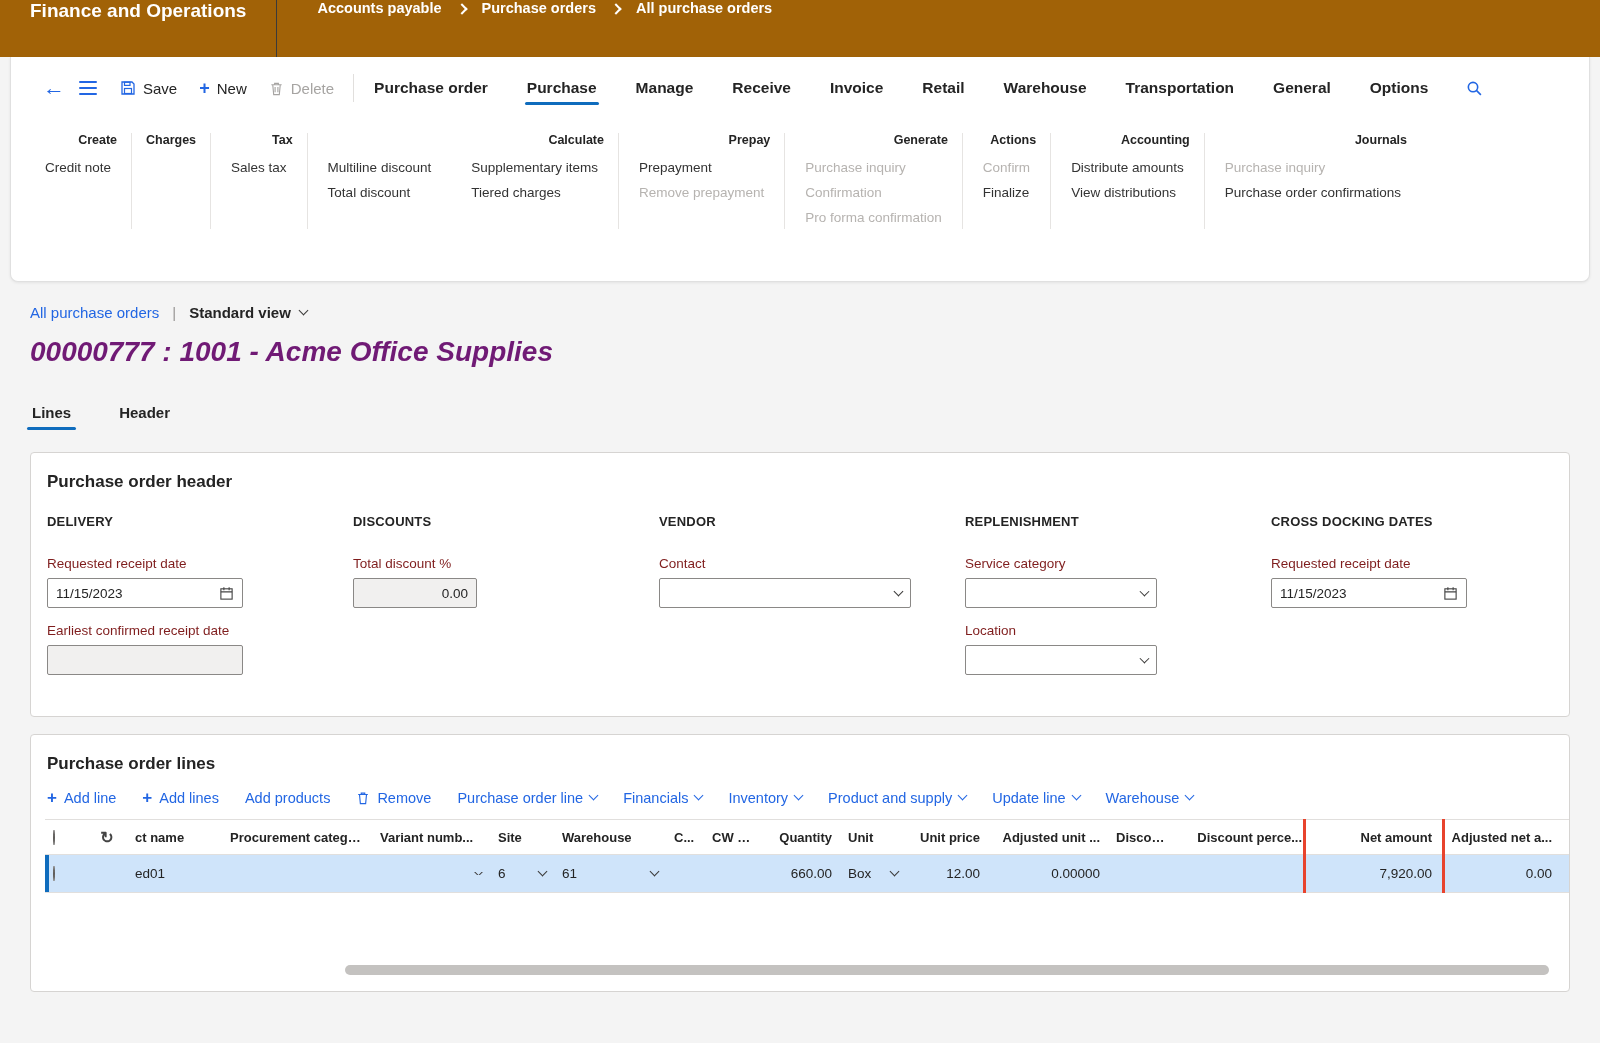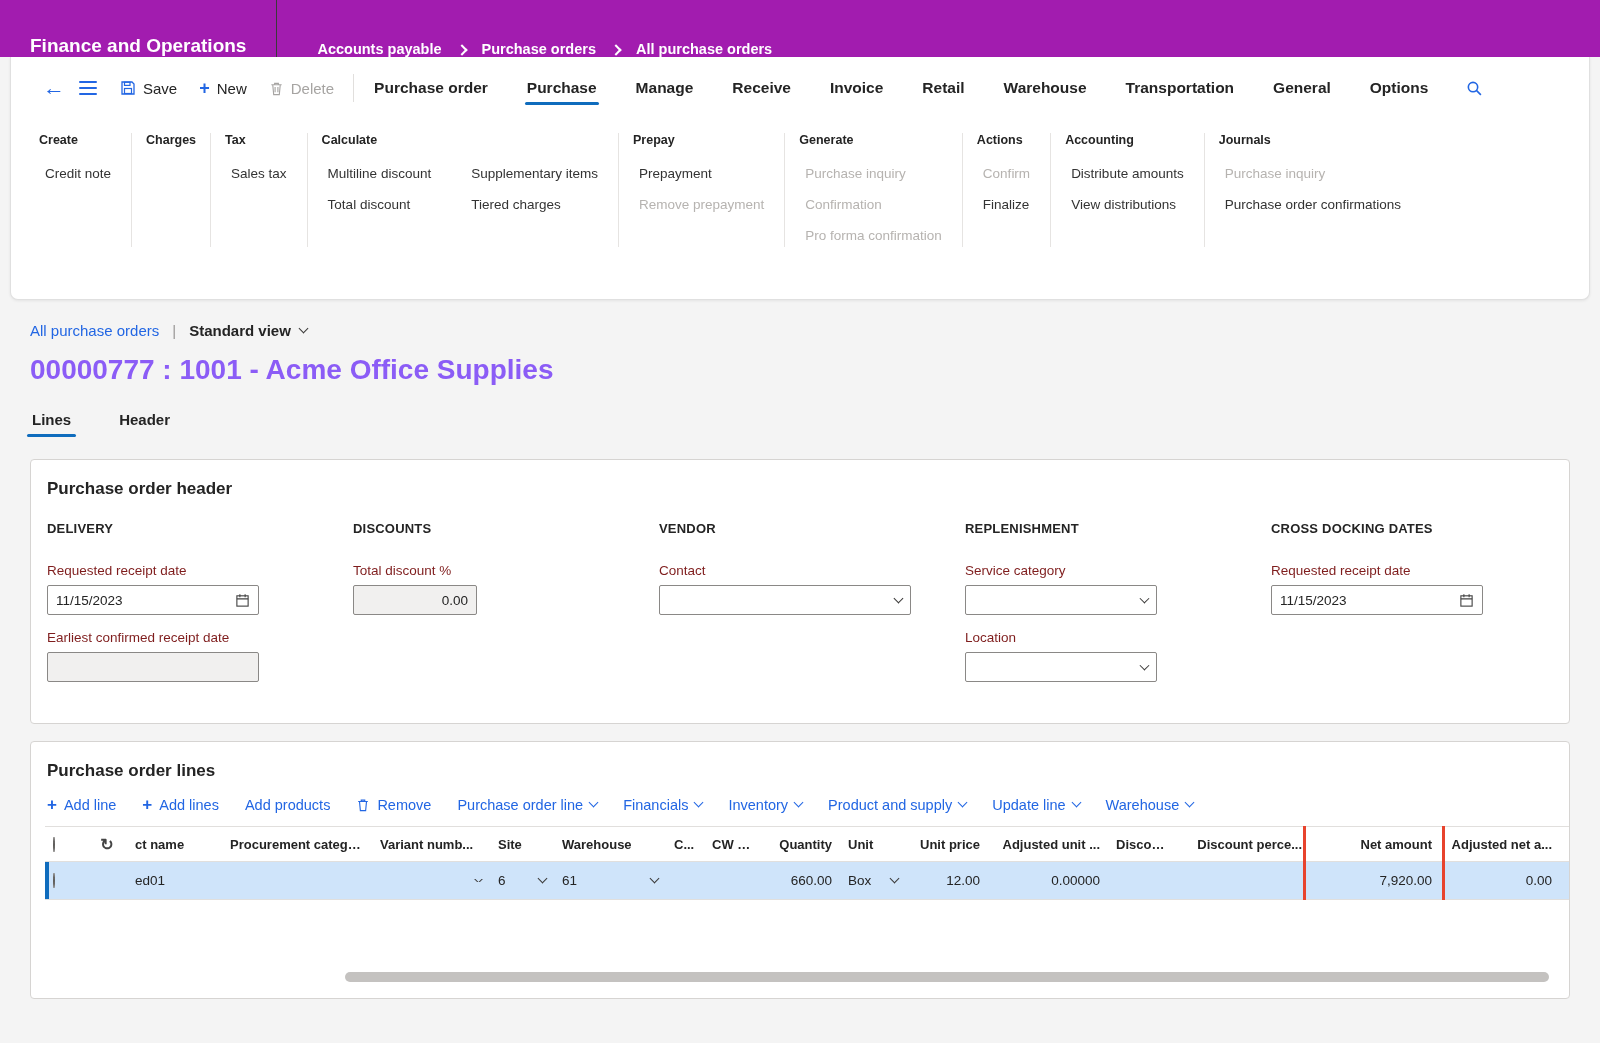--- a/index.html
+++ b/index.html
@@ -1,20 +1,20 @@
 <!DOCTYPE html>
 <html><head>
 <meta charset="utf-8">
 <style>
   * { margin:0; padding:0; box-sizing:border-box; }
   html,body { width:1600px; height:1043px; overflow:hidden; }
   body { font-family:"Liberation Sans", sans-serif; background:#f4f4f4; color:#242424; }
 
   
-  .topbar { height:57px; background:#a21caf; color:#fff; display:flex; align-items:flex-end; }
+  .topbar { height:57px; background:#a16207; color:#fff; display:flex; align-items:flex-start; }
   .app-title { font-size:19px; font-weight:bold; padding:0 30px; white-space:nowrap; }
   .top-divider { width:1px; height:57px; background:#3a3a3a; }
   .crumbs { display:flex; align-items:center; gap:16px; margin-left:40px; font-size:14.5px; font-weight:600; }
   .crumb { cursor:pointer; white-space:nowrap; }
   .chev-r { width:8px; height:8px; border-right:2.4px solid #fff; border-top:2.4px solid #fff; transform:rotate(45deg); margin-top:1px; }
 
   
   .action-pane { background:#fff; margin:0 10px; border:1px solid #e0e0e0; border-top:none;
                  border-radius:0 0 8px 8px; box-shadow:0 1px 3px rgba(0,0,0,.07); padding-bottom:52px; }
   .cmdbar { display:flex; align-items:center; height:62px; padding:0 22px; }
@@ -28,53 +28,53 @@
   .cmd-sep { width:1px; height:28px; background:#e1dfdd; margin:0 12px 0 8px; }
   .top-tabs { display:flex; align-items:center; gap:35px; font-size:15.5px; font-weight:600; margin-left:6px; }
   .top-tab { position:relative; padding:19px 2px; cursor:pointer; white-space:nowrap; }
   .top-tab.active::after { content:""; position:absolute; left:0; right:0; bottom:11px; height:3px; background:#0f6cbd; border-radius:2px; }
   .search-btn { margin-left:36px; color:#2266E3; cursor:pointer; display:flex; align-items:center; }
 
   
   .ribbon { display:flex; padding:14px 14px 0 14px; }
   .rgroup { border-right:1px solid #e6e4e2; padding-bottom:4px; }
   .rgroup:last-child { border-right:none; }
-  .rgroup-title { text-align:left; font-size:12.5px; font-weight:bold; color:#242424; margin-bottom:13px; white-space:nowrap; padding:0 14px; }
+  .rgroup-title { text-align:right; font-size:12.5px; font-weight:bold; color:#242424; margin-bottom:13px; white-space:nowrap; padding:0 14px; }
   .rcols { display:flex; }
   .rcol { display:flex; flex-direction:column; gap:10px; padding:0 20px; }
-  .ritem { font-size:13.5px; color:#333; white-space:nowrap; cursor:pointer;margin-top:6px; }
+  .ritem { font-size:13.5px; color:#333; white-space:nowrap; cursor:pointer; }
   .ritem.disabled { color:#b6b3b0; cursor:default; }
 
   
   .content { padding:22px 30px 0 30px; }
   .viewbar { display:flex; align-items:center; gap:13px; font-size:15px; }
   .blue-link { color:#2266E3; cursor:pointer; }
   .pipe { color:#9a9896; }
   .viewname { font-weight:600; display:flex; align-items:center; gap:9px; cursor:pointer; }
   .chev-d { width:7px; height:7px; border-right:1.7px solid #3b3a39; border-bottom:1.7px solid #3b3a39; transform:rotate(45deg); margin-top:-4px; }
   .chev-d.blue { border-color:#2266E3; }
-  .page-title { font-size:28px; font-weight:bold; margin:15px 0 25px 0; color:#8b5cf6; }
+  .page-title { font-size:28px; font-weight:bold; margin:15px 0 36px 0; color:#701a75;font-style:italic; }
   .page-tabs { display:flex; gap:44px; font-size:15px; font-weight:700; margin-bottom:22px; }
   .ptab { position:relative; padding:0 2px 9px 2px; cursor:pointer; }
   .ptab.active::after { content:""; position:absolute; left:-3px; right:-3px; bottom:0; height:3px; background:#0f6cbd; border-radius:2px; }
 
   .card { background:#fff; border:1px solid #d6d4d2; border-radius:4px; margin-bottom:17px; }
   .card-title { font-size:17px; font-weight:bold; padding:19px 16px 0 16px; }
 
   
   .form-grid { display:grid; grid-template-columns:repeat(5,1fr); padding:22px 16px 26px 16px; column-gap:24px; }
   .fgroup-title { font-size:13px; font-weight:bold; letter-spacing:.2px; margin-bottom:27px; white-space:nowrap; }
   .field { margin-bottom:15px; }
   .field-label { font-size:13.5px; color:#7f1d1d; margin-bottom:7px; white-space:nowrap; }
   .tinput { display:flex; align-items:center; justify-content:space-between; height:30px; border:1px solid #8a8886;
             border-radius:2px; background:#fff; padding:0 8px; }
   .tinput input { border:0; outline:0; width:100%; font-family:inherit; font-size:13.5px; background:transparent; color:#242424; }
   .tinput.gray { background:#f1f0ef; }
   .tinput.num input { text-align:right; }
-  .w196 { width:212px; } .w124 { width:124px; } .w250 { width:252px; } .w190 { width:192px; }
+  .w196 { width:196px; } .w124 { width:124px; } .w250 { width:252px; } .w190 { width:192px; }
   .cal-icon { color:#444; flex:none; margin-left:6px; cursor:pointer; display:flex; }
 
   
   .lines-toolbar { display:flex; align-items:center; gap:26px; padding:15px 16px 11px 16px; font-size:14.5px; color:#2266E3; }
   .tool { display:flex; align-items:center; gap:7px; cursor:pointer; white-space:nowrap; }
   .tool .plus { font-size:17px; line-height:1; font-weight:600; }
   .tool svg { color:#2266E3; }
 
   
   .table-viewport { position:relative; margin:2px 0 0 14px; overflow:hidden; }

